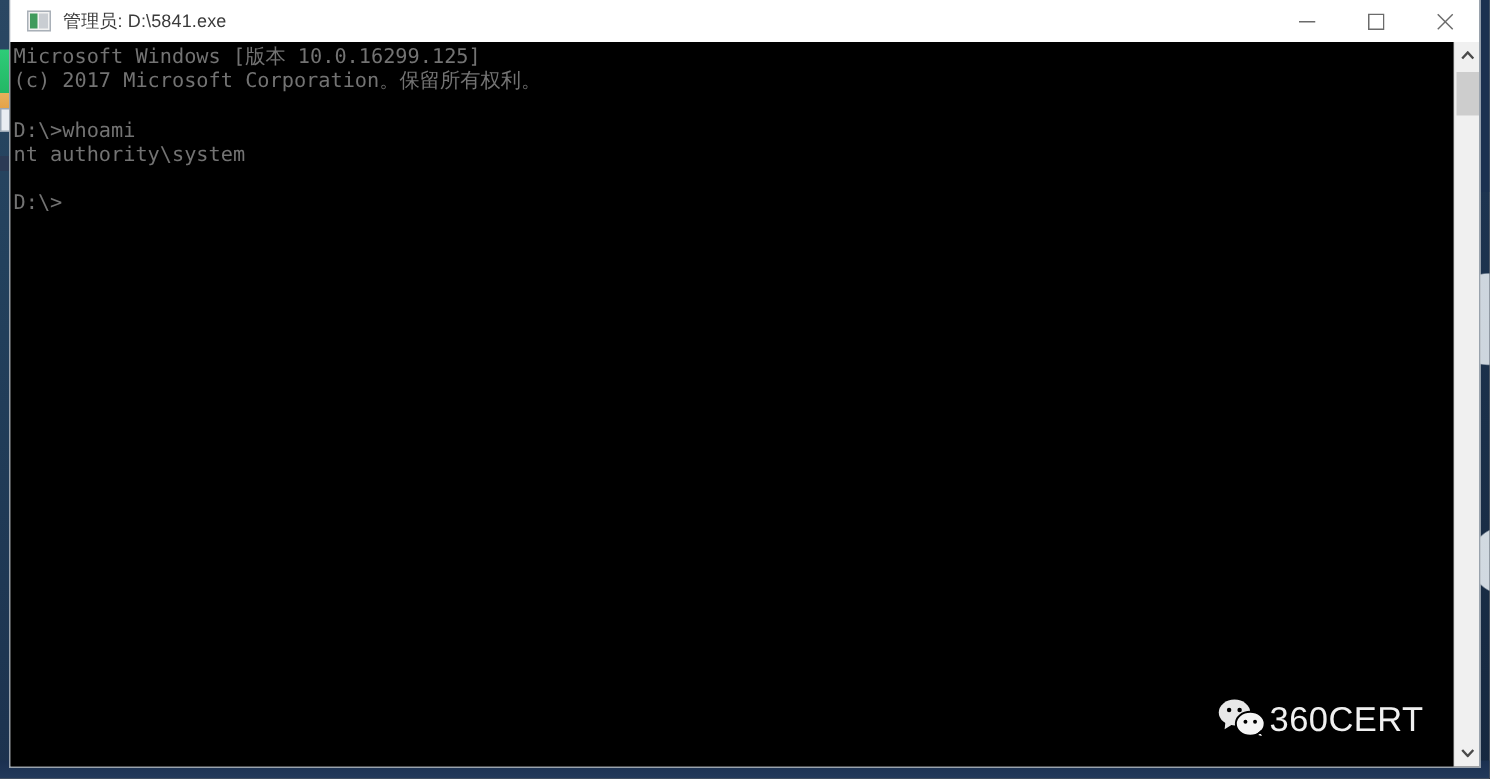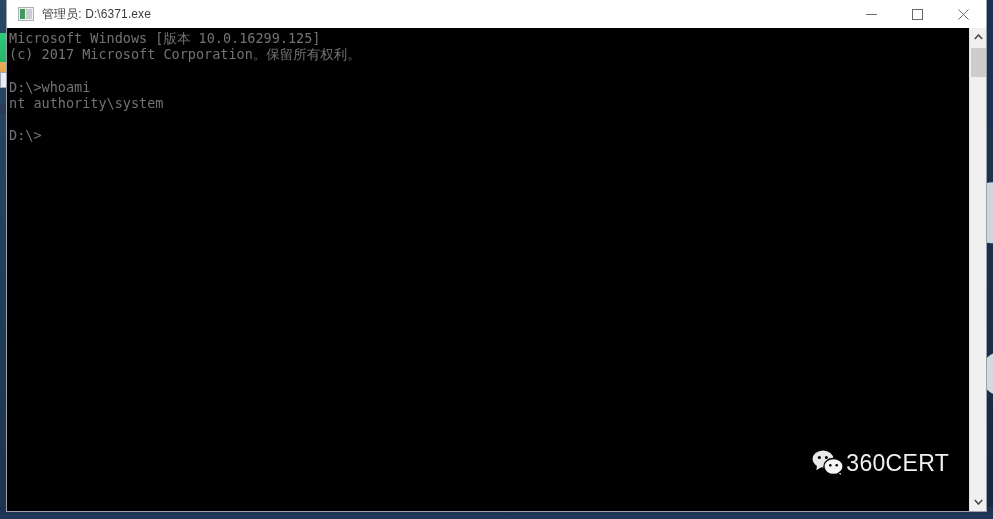--- a/index.html
+++ b/index.html
@@ -120,21 +120,21 @@
     color: #737373;
     white-space: pre;
     margin: 0;
     padding: 2px 0 0 2px;
     letter-spacing: 0px;
   }
 
   
   #watermark {
     position: absolute;
-    right: 20px; bottom: 34px;
+    right: 20px; bottom: 18px;
     display: flex;
     align-items: center;
     pointer-events: none;
   }
   #watermark-icon { width: 34px; height: 28px; flex: none; }
   #watermark-text {
     font-size: 23px;
     color: #f0f0f0;
     font-family: "Liberation Sans", sans-serif;
     letter-spacing: 0.3px;
@@ -177,21 +177,21 @@
 
   <div class="edge-icon" id="edge-icon-green"></div>
   <div class="edge-icon" id="edge-icon-orange"></div>
   <div class="edge-icon" id="edge-icon-small"></div>
   <div class="edge-icon" id="edge-icon-mini"></div>
 
   <div id="console-window">
 
     <div id="title-bar">
       <div id="title-app-icon"></div>
-      <span id="title-text">管理员: D:\6371.exe</span>
+      <span id="title-text">管理员: D:\5841.exe</span>
 
       <div id="window-controls">
         <div class="win-btn">
           <svg width="11" height="11" viewBox="0 0 11 11">
             <line x1="0" y1="5.5" x2="11" y2="5.5" stroke="#6b6b6b" stroke-width="1"></line>
           </svg>
         </div>
         <div class="win-btn">
           <svg width="11" height="11" viewBox="0 0 11 11">
             <rect x="0.5" y="0.5" width="10" height="10" fill="none" stroke="#6b6b6b" stroke-width="1"></rect>

